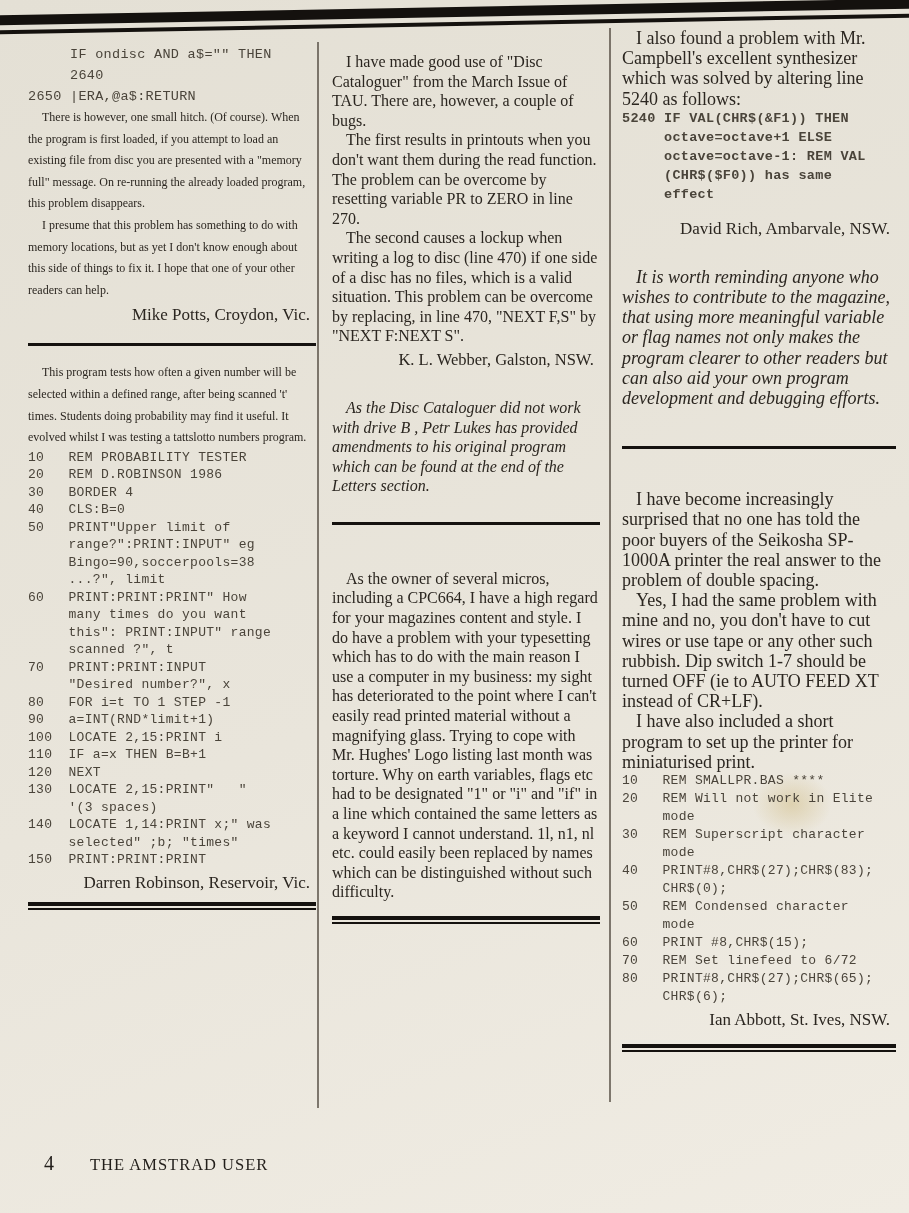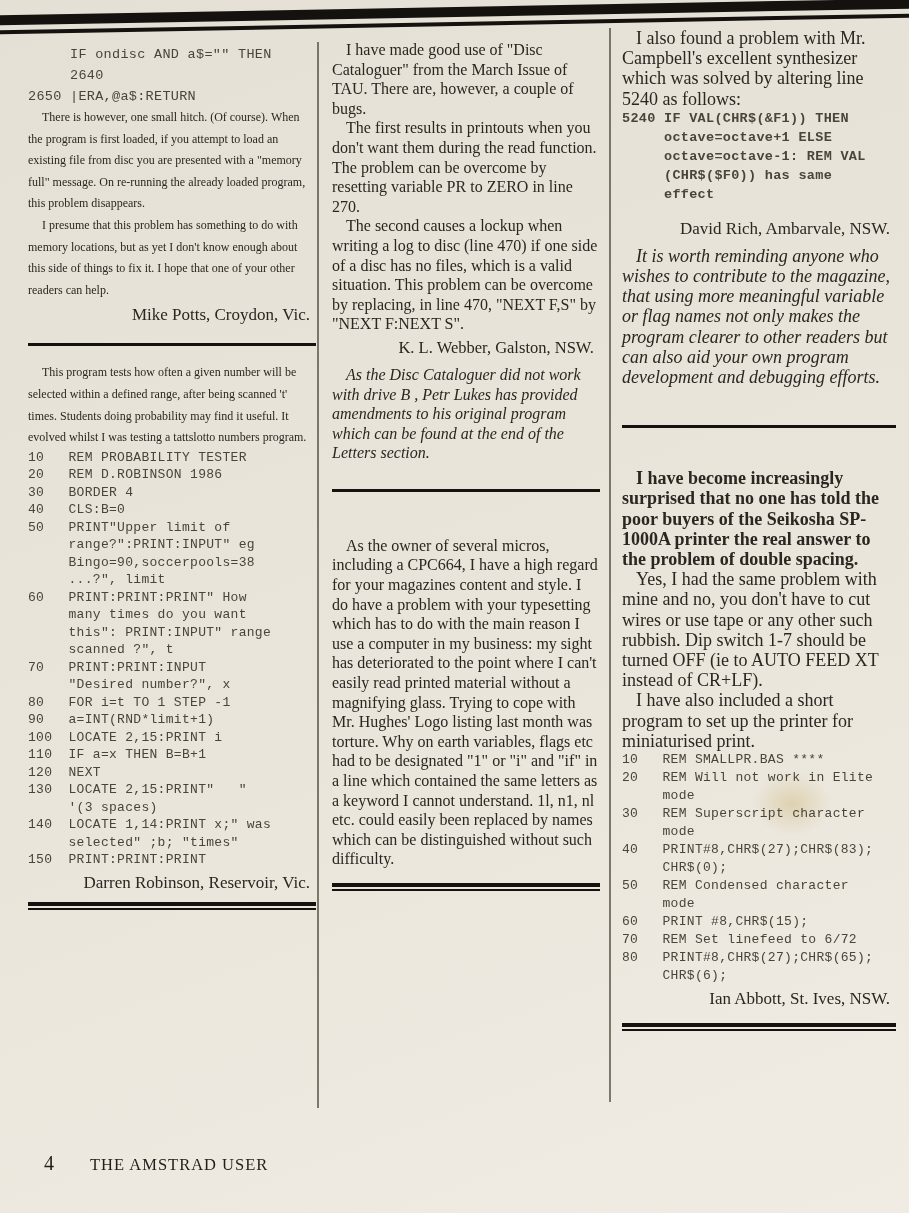--- a/index.html
+++ b/index.html
@@ -12,21 +12,21 @@
   .top-rule{position:absolute;left:-14px;right:-14px;top:7px;transform:rotate(-1.05deg);}
   .top-rule .bar-thick{height:10px;background:#14110e;}
   .top-rule .bar-thin{height:4px;background:#14110e;margin-top:5px;}
   
   .vrule{position:absolute;width:2px;background:#4e463c;opacity:.7;}
   .vrule-1{left:317px;top:42px;height:1066px;}
   .vrule-2{left:609px;top:28px;height:1074px;}
   
   .col{position:absolute;}
   .col-left{left:28px;top:44px;width:288px;}
-  .col-mid{left:332px;top:40px;width:268px;}
+  .col-mid{left:332px;top:52px;width:268px;}
   .col-right{left:622px;top:28px;width:274px;}
   .body{margin:0;text-indent:14px;}
   .col-left .body{font-size:12px;line-height:21.6px;}
   .col-mid .body{font-size:16px;line-height:19.6px;}
   .col-right .body{font-size:18px;line-height:20.2px;}
   .note{font-style:italic;}
   .sig{text-align:right;margin:3px 6px 0 0;font-size:17px;line-height:21px;}
   .col-mid .sig{font-size:16.5px;}
   pre.code{
     font-family:"Liberation Mono","DejaVu Sans Mono",monospace;
@@ -40,22 +40,22 @@
   .rule-single{height:3px;background:#15120f;border:0;}
   .rule-double{height:9px;background:linear-gradient(#15120f 0,#15120f 4px,transparent 4px,transparent 6px,#15120f 6px,#15120f 8px,transparent 8px);}
   .col-left .rule-single{margin-top:18px;}
   .col-mid .rule-single{margin-top:26px;}
   .col-right .rule-single{margin-top:38px;}
   .col-left .rule-double{margin-top:9px;}
   .col-mid .rule-double{margin-top:14px;}
   .col-right .rule-double{margin-top:14px;}
   .after-rule{margin-top:16px;}
   .col-mid .after-rule{margin-top:44px;}
-  .col-right .after-rule{margin-top:40px;font-weight:bold;}
-  .note-gap{margin-top:7px;}
+  .col-right .after-rule{margin-top:40px;}
+  .note-gap{margin-top:28px;}
   
   .stain{position:absolute;left:752px;top:772px;width:80px;height:64px;
     background:radial-gradient(ellipse at center,rgba(186,152,58,.28),rgba(186,152,58,0) 70%);}
   
   .footer{position:absolute;left:44px;top:1152px;display:flex;align-items:baseline;gap:36px;color:#221e1a;}
   .footer .pagenum{font-size:20px;}
   .footer .mag{font-size:16.5px;letter-spacing:1px;}
 </style>
 </head>
 <body>

